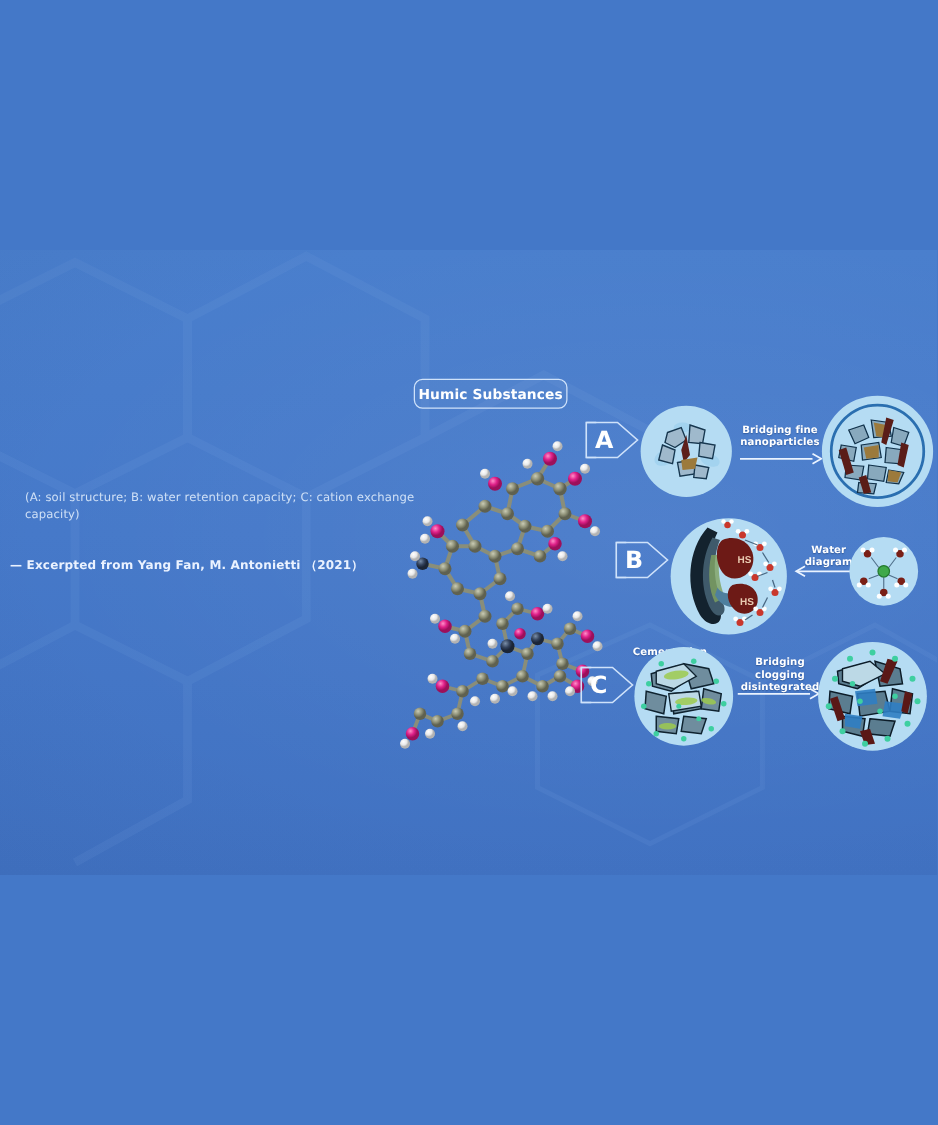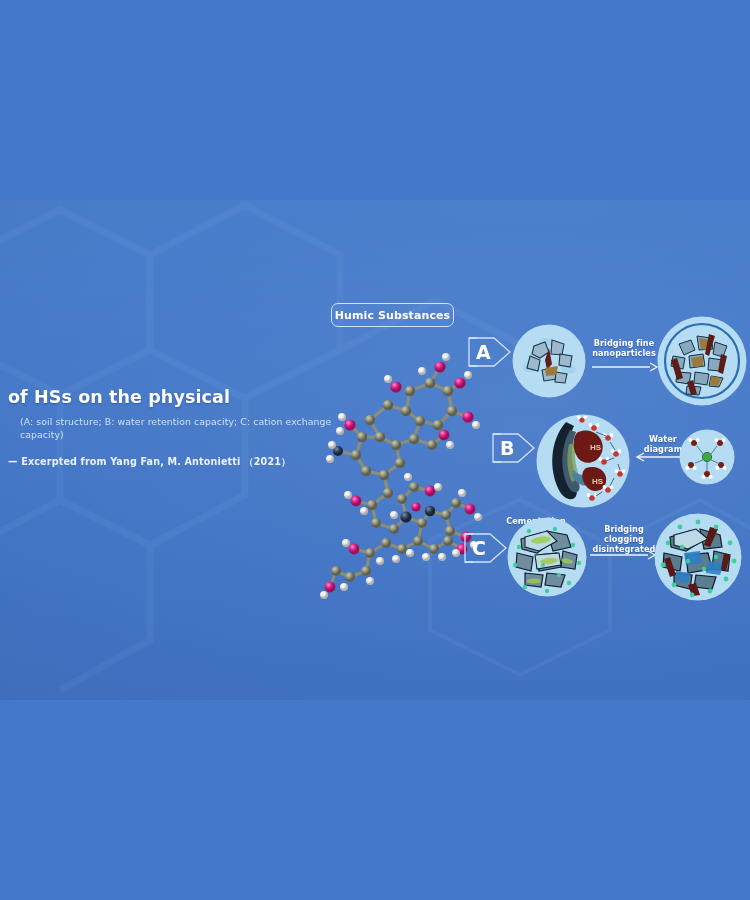--- a/index.html
+++ b/index.html
@@ -33,21 +33,21 @@
     color:#ffffff;font-size:17.5px;font-weight:bold;line-height:22.5px;
     letter-spacing:.1px;
     text-shadow:0 1px 2px rgba(10,40,90,.35);
     margin:0;
   }
   .subtitle{
     color:#cfe0f6;font-size:9.3px;line-height:13px;margin:6px 0 0 12px;
     letter-spacing:.1px;
   }
   .credit{
-    color:#eaf2ff;font-size:9.6px;font-weight:bold;margin:15px 0 0 0;
+    color:#eaf2ff;font-size:9.6px;font-weight:bold;margin:28px 0 0 0;
     letter-spacing:.15px;
   }
 
   
   .pill{
     position:absolute;left:331px;top:303px;width:123px;height:24px;
     border:1.4px solid #cfe2fa;border-radius:7px;
     display:flex;align-items:center;justify-content:center;
     color:#ffffff;font-size:11px;font-weight:bold;letter-spacing:.1px;
     background:rgba(255,255,255,.03);
@@ -106,21 +106,20 @@
       <g fill="none" stroke="#86aee4" stroke-width="4" opacity="0.20">
         <path d="M430 340 L520 300 L610 345 L610 430 L520 475 L430 430 Z"></path>
         <path d="M610 345 L700 300 L780 345"></path>
       </g>
     </svg>
   </div>
   <div class="vignette"></div>
 
   <div class="textblock">
     <div class="title">
-      <div>of HSs on the physical</div>
     </div>
     <p class="subtitle">(A: soil structure; B: water retention capacity; C: cation exchange capacity)</p>
     <p class="credit">— Excerpted from Yang Fan, M. Antonietti （2021）</p>
   </div>
 
   <div class="pill">Humic Substances</div>
 
   <svg class="molecule" viewBox="0 0 185 285">
     <defs>
       <radialGradient id="gC" cx="35%" cy="30%">

